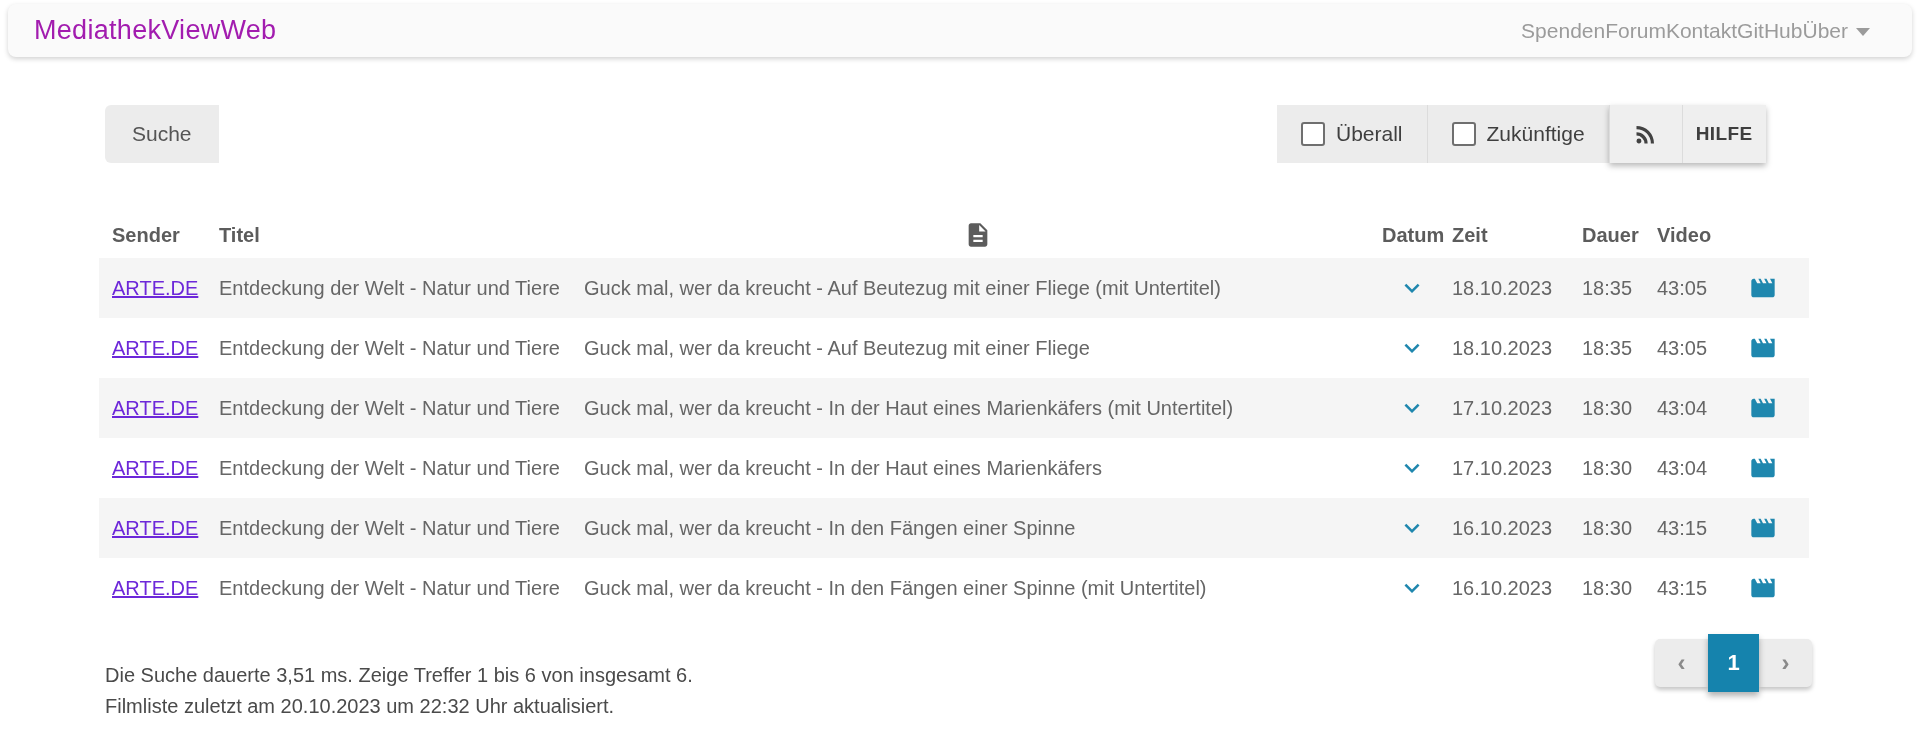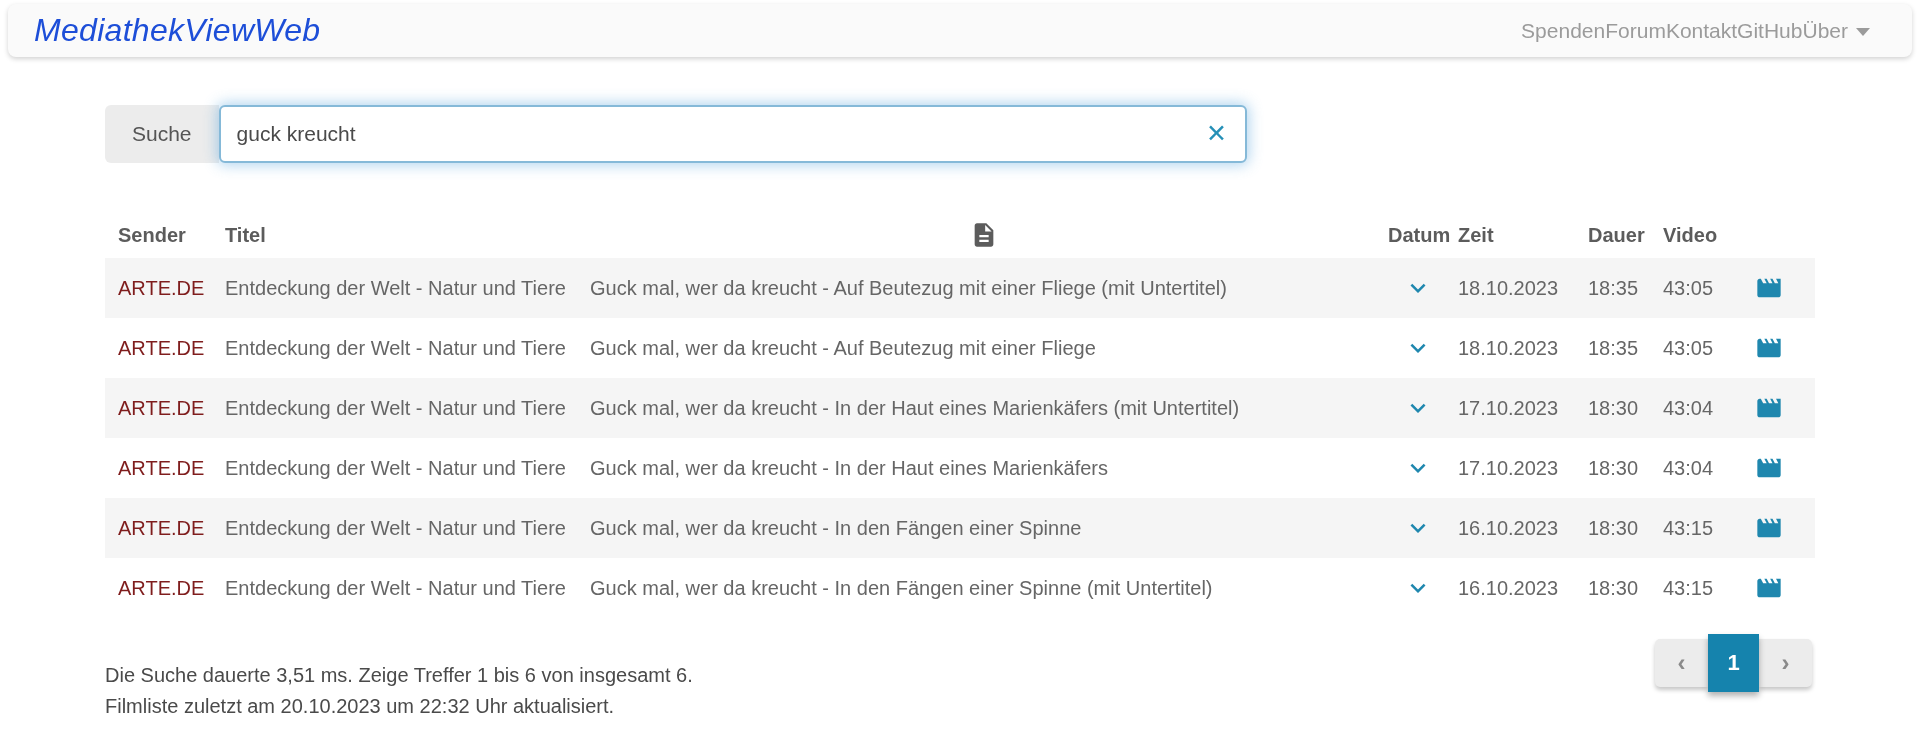--- a/index.html
+++ b/index.html
@@ -5,21 +5,21 @@
   * { margin:0; padding:0; box-sizing:border-box; }
   html,body { width:1920px; height:729px; overflow:hidden; background:#fff;
               font-family:"Liberation Sans", sans-serif; color:#444; }
 
   
   .appbar { position:absolute; top:4px; left:8px; right:8px; height:53px;
             background:#fafafa; border-radius:8px;
             box-shadow:0 2px 5px rgba(0,0,0,.18);
             display:flex; align-items:center; justify-content:space-between;
             padding:0 42px 0 26px; }
-  .app-title { font-size:32px; color:#1d4ed8; letter-spacing:.3px; cursor:pointer;font-style:italic; }
+  .app-title { font-size:27px; color:#a21caf; letter-spacing:.3px; cursor:pointer; }
   .nav { display:flex; align-items:center; }
   .nav-item { font-size:21px; color:#9b9b9b; cursor:pointer; display:flex; align-items:center; gap:8px; }
   .caret { width:0; height:0; border-left:7px solid transparent; border-right:7px solid transparent;
            border-top:8px solid #9b9b9b; display:inline-block; margin-top:3px; }
 
   
   .search-row { position:absolute; top:105px; left:105px; right:108px; height:58px; display:flex; }
   .search-label { background:#ececec; border-radius:6px 0 0 6px; height:58px;
                   display:flex; align-items:center; padding:0 27px; font-size:21px; color:#555; }
   .search-box { position:relative; width:1028px; height:58px; }
@@ -37,30 +37,30 @@
               border-radius:3px; margin-right:11px; cursor:pointer; flex:0 0 auto; }
   .opt-label { font-size:21px; color:#3f3f3f; }
   .btn-group { display:flex; box-shadow:0 3px 6px rgba(0,0,0,.28); }
   .icon-btn { background:#efefef; width:73px; display:flex; align-items:center; justify-content:center;
               cursor:pointer; border-left:1px solid #dcdcdc; }
   .help-btn { background:#efefef; width:84px; display:flex; align-items:center; justify-content:center;
               cursor:pointer; border-left:1px solid #dcdcdc; font-size:19px; font-weight:bold;
               color:#3f3f3f; letter-spacing:.4px; }
 
   
-  .results { position:absolute; top:212px; left:105px; width:1710px; }
+  .results { position:absolute; top:212px; left:99px; width:1710px; }
   .grid-row { display:grid; grid-template-columns:120px 365px 798px 70px 130px 75px 90px 62px;
               align-items:center; }
   .thead { height:46px; font-weight:bold; color:#5c5c5c; font-size:20px; }
   .thead .cell { display:flex; align-items:center; }
   .result-row { min-height:60px; font-size:20px; color:#666; }
   .result-row:nth-of-type(odd) { background:#f5f5f5; }
   .cell { padding-right:10px; }
   .cell.sender { padding-left:13px; }
-  .sender-link { color:#7f1d1d; cursor:pointer; }
+  .sender-link { color:#6d28d9; text-decoration:underline; cursor:pointer; }
   .thema-text { line-height:1.2; padding-right:24px; }
   .chev { display:flex; justify-content:center; align-items:center; cursor:pointer; }
   .video-cell { display:flex; align-items:center; }
   .movie-btn { cursor:pointer; display:flex; }
 
   
   .footer { position:absolute; left:105px; top:632px; font-size:20px; color:#4a4a4a; line-height:31px;margin-top:28px; }
   .pagination { position:absolute; right:108px; top:639px; display:flex; align-items:flex-start; }
   .page-btn { width:53px; height:48px; background:#ececec; display:flex; align-items:center;
               justify-content:center; cursor:pointer; color:#8a8a8a; font-size:24px; font-weight:bold;
@@ -92,25 +92,41 @@
       </span>
     <span class="nav-item">
       <span>Über</span>
       <span class="caret"></span>
     </span>
   </div>
 </div>
 
 <div class="search-row">
   <div class="search-label">Suche</div>
-  <div class="search-box">
-    <input class="search-input" type="text" value="guck kreucht" style="">
-    <div class="clear-btn">✕</div>
+
+  <div class="options-bar">
+    <div class="opt-group">
+      <span class="checkbox"></span>
+      <span class="opt-label">Überall</span>
+    </div>
+    <div class="opt-group">
+      <span class="checkbox"></span>
+      <span class="opt-label">Zukünftige</span>
+    </div>
+    <div class="btn-group">
+      <div class="icon-btn">
+        <svg width="27" height="27" viewBox="0 0 24 24">
+          <path fill="#424242" d="M6.18 15.64a2.18 2.18 0 0 1 2.18 2.18C8.36 19.02 7.38 20 6.18 20
+            5 20 4 19.02 4 17.82a2.18 2.18 0 0 1 2.18-2.18zM4 4.44A15.56 15.56 0 0 1 19.56 20h-2.83
+            A12.73 12.73 0 0 0 4 7.27V4.44zm0 5.66a9.9 9.9 0 0 1 9.9 9.9h-2.83A7.07 7.07 0 0 0 4 12.93V10.1z"></path>
+        </svg>
+      </div>
+      <div class="help-btn">HILFE</div>
+    </div>
   </div>
-
 </div>
 
 <div class="results">
   <div class="grid-row thead">
     <div class="cell sender">Sender</div>
     <div class="cell">Titel</div>
     <div class="cell chev">
       <svg width="28" height="28" viewBox="0 0 24 24">
         <path fill="#5c5c5c" d="M14 2H6c-1.1 0-2 .9-2 2v16c0 1.1.9 2 2 2h12c1.1 0 2-.9 2-2V8l-6-6zm2 16H8v-2h8v2zm0-4H8v-2h8v2zm-3-5V3.5L18.5 9H13z"></path>
       </svg>

